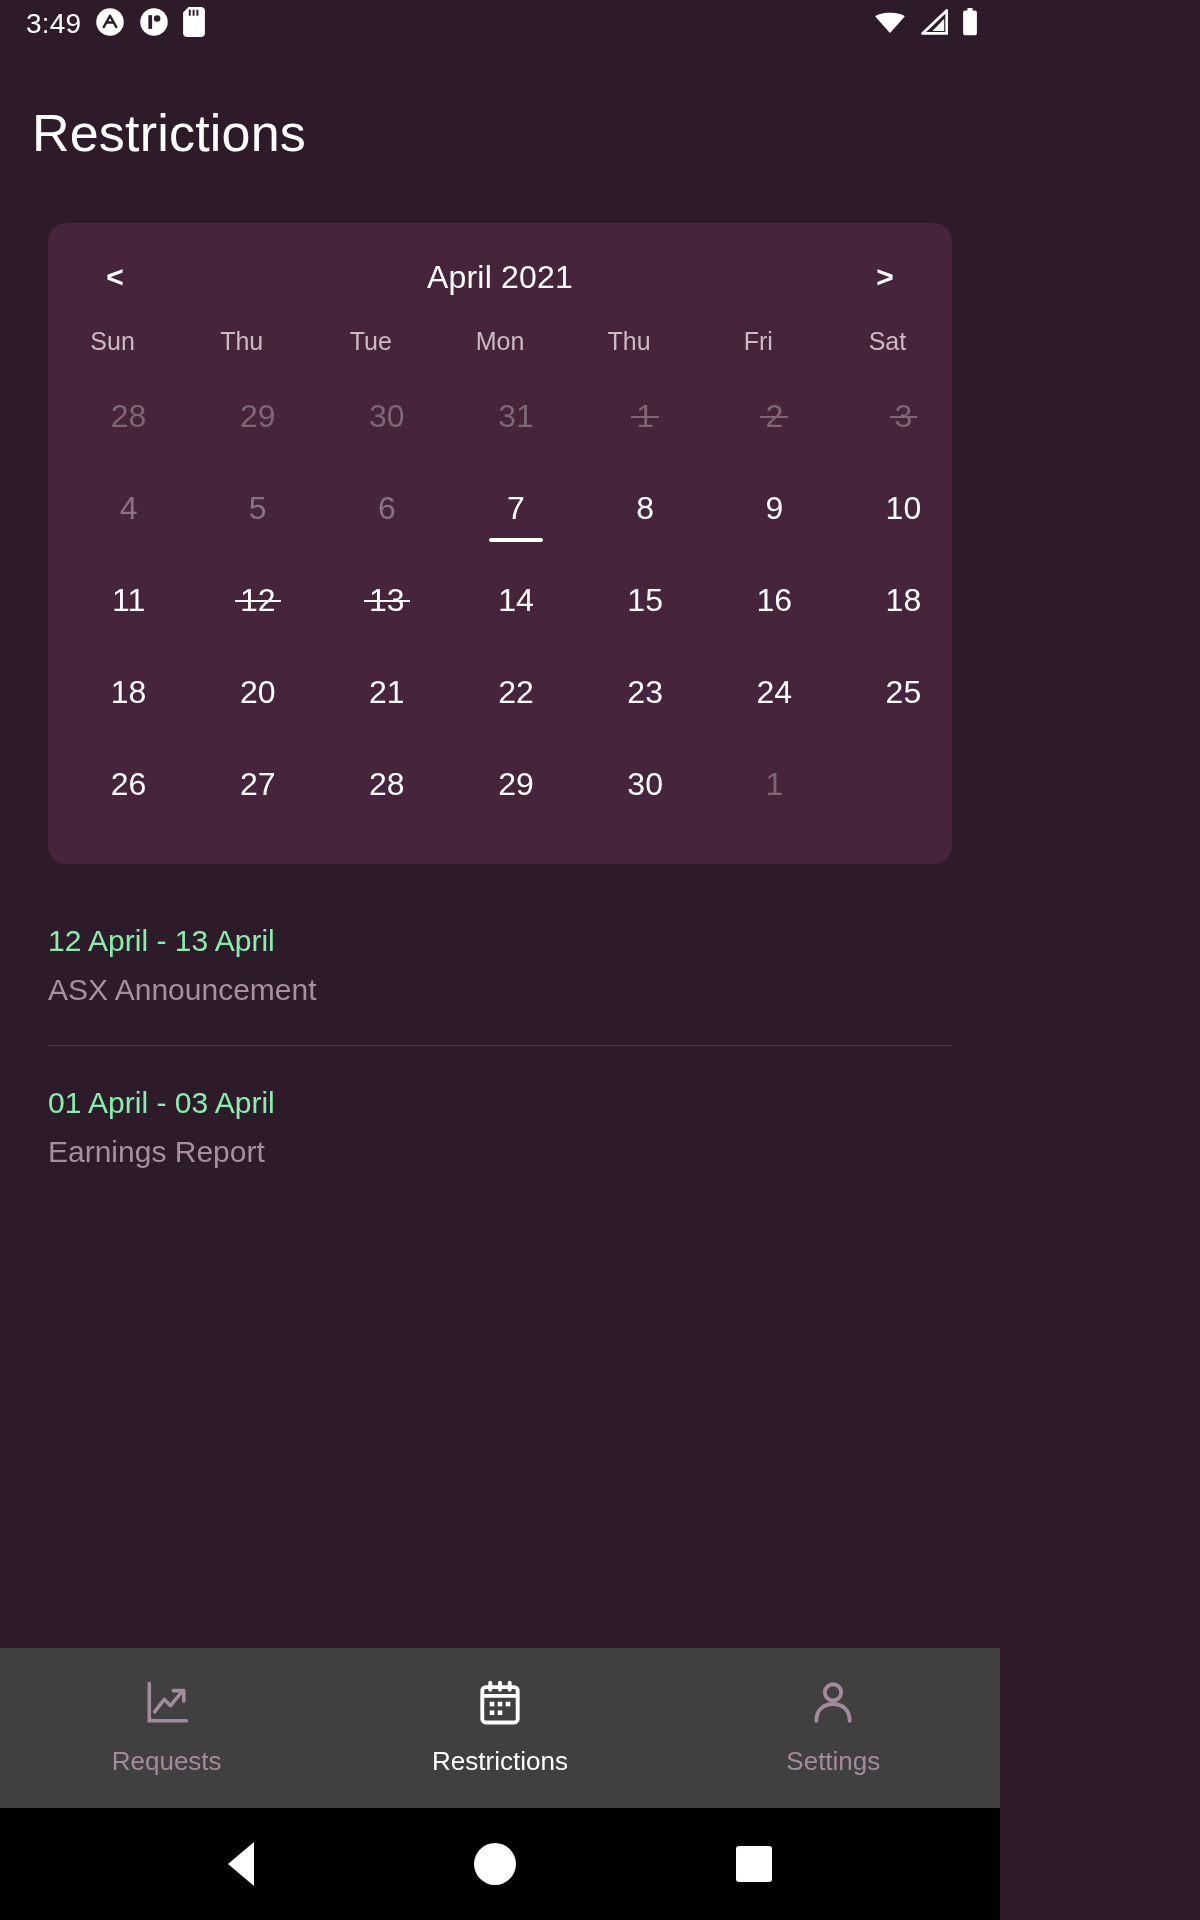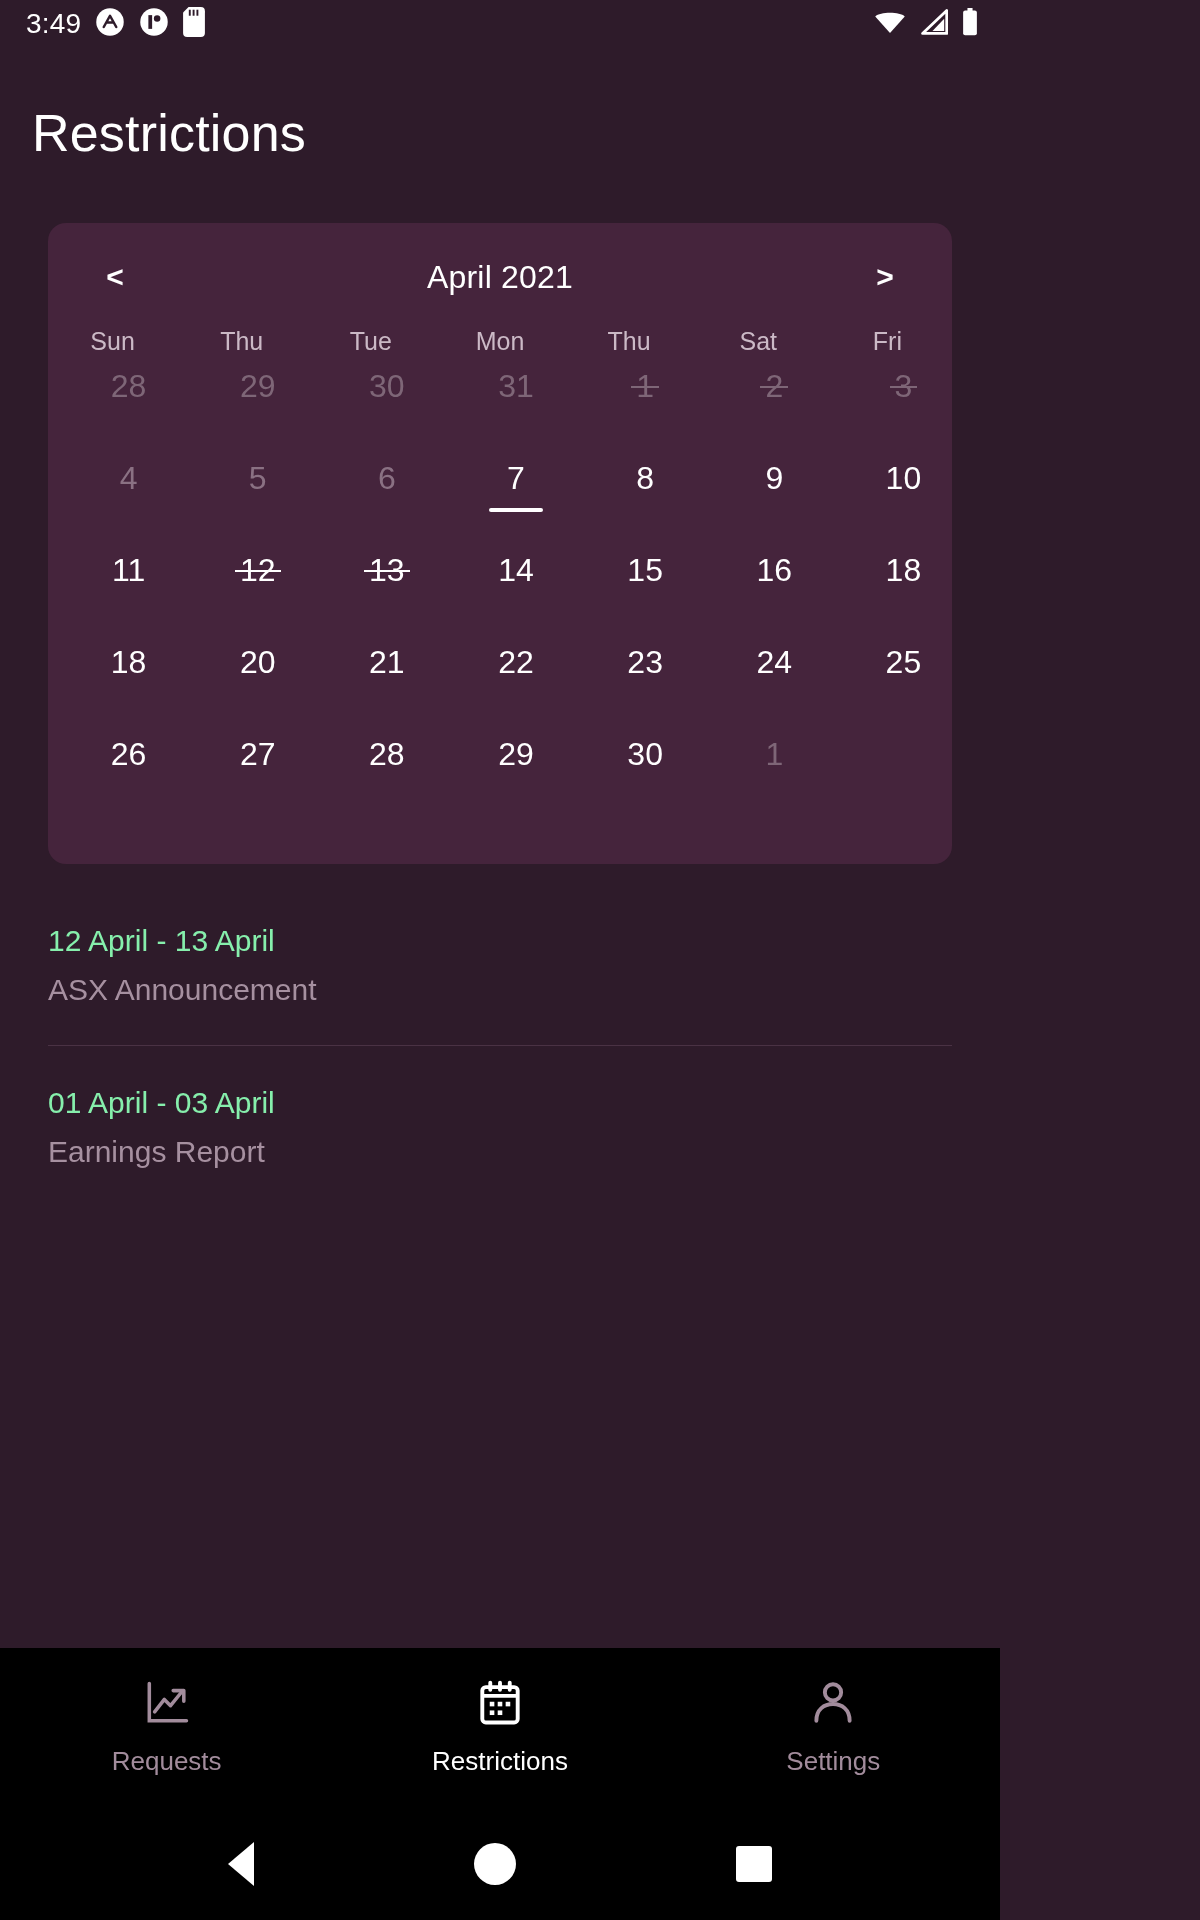--- a/index.html
+++ b/index.html
@@ -49,21 +49,21 @@
   .cal-month { color:#ffffff; font-size:32px; letter-spacing:0.2px; }
 
   .cal-grid { display:grid; grid-template-columns:repeat(7,1fr); }
   .dow {
     text-align:center; color:#CBB9C6; font-size:25px;
     padding:22px 0 14px 0;
   }
   .daycell {
     position:relative;
     height:92px;
-    display:flex; align-items:flex-start; justify-content:center;padding-left:32px;
+    display:flex; align-items:center; justify-content:center;padding-left:32px;
   }
   .daynum {
     position:relative;
     color:#ffffff; font-size:32px; line-height:1;
     display:inline-block;
   }
   .daynum.dim { color:#7E6677; }
   .daynum.muted { color:#8A7183; }
   .daynum.strike::after {
     content:""; position:absolute; left:-5px; right:-5px;
@@ -79,21 +79,21 @@
   .ritem { padding:0 0 0 0; }
   .ritem-range { color:#86efac; font-size:30px; line-height:1.15;margin-top:12px; }
   .ritem-type { color:#A690A0; font-size:30px; line-height:1.15; margin-top:14px; }
   .rdiv { height:1px; background:#4A3244; margin:38px 0 40px 0; }
 
   .spacer { flex:1 1 auto; }
 
   
   .bottomnav {
     flex:0 0 160px; height:160px;
-    background:#000000;
+    background:#404040;
     display:grid; grid-template-columns:repeat(3,1fr);
     align-items:center;
   }
   .navitem {
     display:flex; flex-direction:column; align-items:center; justify-content:center;
     gap:20px; cursor:pointer; user-select:none;
   }
   .navlabel { font-size:26px; color:#A28C9C; }
   .navitem.active .navlabel { color:#ffffff; }
   .navicon { height:46px; display:flex; align-items:center; justify-content:center; }
@@ -170,22 +170,22 @@
         <div class="cal-nav">&lt;</div>
         <div class="cal-month">April 2021</div>
         <div class="cal-nav">&gt;</div>
       </div>
       <div class="cal-grid" id="dow-row">
           <div class="dow">Sun</div>
           <div class="dow">Thu</div>
           <div class="dow">Tue</div>
           <div class="dow">Mon</div>
           <div class="dow">Thu</div>
+          <div class="dow">Fri</div>
           <div class="dow">Sat</div>
-          <div class="dow">Fri</div>
         </div>
       <div class="cal-grid" id="day-grid">
           <div class="daycell">
             <span class="daynum dim">28</span>
           </div>
           <div class="daycell">
             <span class="daynum dim">29</span>
           </div>
           <div class="daycell">
             <span class="daynum dim">30</span>

